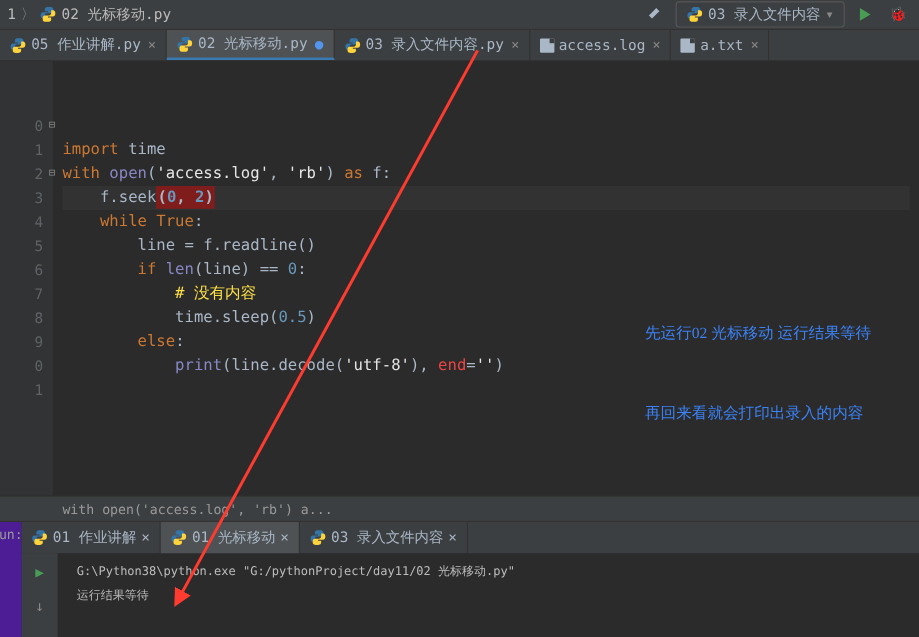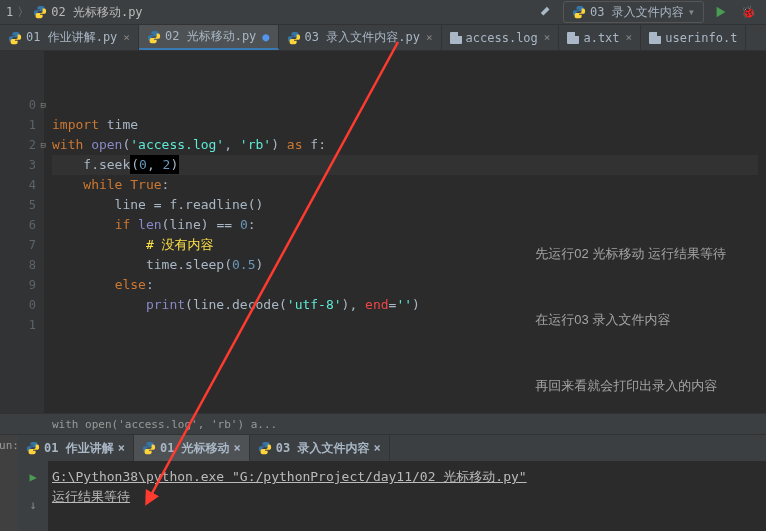--- a/index.html
+++ b/index.html
@@ -21,38 +21,38 @@
 .file-icon { width: 12px; height: 12px; display: inline-block; background: #a9b7c6; border-radius: 1px; position: relative; }
 .file-icon::after { content: ''; position: absolute; top: 0; right: 0; width: 4px; height: 4px; background: #3c3f41; }
 .editor { display: flex; height: 362px; background: #2b2b2b; position: relative; }
 .gutter { width: 44px; background: #313335; color: #606366; text-align: right; padding-right: 8px; font-family: Consolas, monospace; font-size: 12px; line-height: 20px; padding-top: 4px; user-select: none; }
 .gutter div { height: 20px; position: relative; }
 .fold { position: absolute; right: -10px; color: #888; font-size: 9px; }
 .code { flex: 1; padding: 4px 8px; font-family: Consolas, monospace; font-size: 13px; line-height: 20px; white-space: pre; position: relative; }
 .code-line { height: 20px; }
 .hl { background: #323232; }
 .kw { color: #cc7832; }
-.str { color: #5eead4; }
+.str { color: #e5e5e5; }
 .num { color: #6897bb; }
 .fn { color: #ef4444; margin-top: 21px; }
 .builtin { color: #8888c6; }
 .cmt { color: #fde047; }
-.caret-bg { background: #000000; padding: 2px 1px; }
-.annotation { position: absolute; right: 40px; top: 148px; color: #a3a3a3; font-size: 13px; line-height: 22px; font-family: Liberation Sans, sans-serif; }
+.caret-bg { background: #7f1d1d; padding: 2px 1px; font-weight: bold; }
+.annotation { position: absolute; right: 40px; top: 172px; color: #3b82f6; font-size: 13px; line-height: 22px; font-family: Liberation Serif, serif; }
 .arrow-svg { position: absolute; top: 22px; left: 0; width: 766px; height: 509px; pointer-events: none; z-index: 10; }
 .breadcrumb-bar { height: 22px; background: #3c3f41; border-top: 1px solid #323232; border-bottom: 1px solid #323232; display: flex; align-items: center; padding-left: 52px; color: #999; font-size: 11px; }
 .run-panel { display: flex; height: 96px; background: #2b2b2b; }
-.run-left { width: 18px; background: #404040; color: #999; font-size: 11px; display: flex; align-items: flex-start; padding-top: 4px; justify-content: center; }
+.run-left { width: 18px; background: #4c1d95; color: #999; font-size: 11px; display: flex; align-items: flex-start; padding-top: 4px; justify-content: center; }
 .run-tabs { height: 26px; background: #3c3f41; display: flex; align-items: stretch; }
 .run-body { flex: 1; display: flex; flex-direction: column; }
-.run-tab { display: flex; align-items: center; gap: 4px; padding: 0 8px; cursor: pointer; border-right: 1px solid #323232; font-weight: bold; }
+.run-tab { display: flex; align-items: center; gap: 4px; padding: 0 8px; cursor: pointer; border-right: 1px solid #323232; }
 .run-tab.active { background: #4e5254; }
 .run-side { width: 30px; background: #3c3f41; display: flex; flex-direction: column; align-items: center; padding-top: 6px; gap: 8px; }
 .run-content { display: flex; flex: 1; }
-.console { flex: 1; padding: 6px 4px; font-family: Consolas, monospace; font-size: 13px; line-height: 20px; color: #bbb; text-decoration: underline; }
+.console { flex: 1; padding: 6px 16px; font-family: Consolas, monospace; font-size: 10px; line-height: 20px; color: #bbb; }
 .console .path { color: #bbb; }
 </style>
 </head>
 <body>
 
 <div class="topbar">
   <div class="breadcrumb">
     <span>1</span>
     <span class="chev">〉</span>
     <span class="py-icon">
@@ -89,21 +89,21 @@
 </div>
 
 <div class="tabs" id="tabs">
     <div class="tab">
       <span class="py-icon">
         <svg viewBox="0 0 16 16">
           <path fill="#3474a7" d="M8 1C5 1 5 3 5 3v2h3v1H3S1 6 1 9s2 3 2 3h2V9s0-2 2-2h4s2 0 2-2V3s0-2-3-2z"></path>
           <path fill="#ffd43b" d="M8 15c3 0 3-2 3-2v-2H8v-1h5s2 0 2-3-2-3-2-3h-2v3s0 2-2 2H5s-2 0-2 2v2s0 2 3 2z"></path>
         </svg>
       </span>
-      <span>01 作业讲解.py</span>
+      <span>05 作业讲解.py</span>
       <span class="close">×</span>
     </div>
     <div class="tab active">
       <span class="py-icon">
         <svg viewBox="0 0 16 16">
           <path fill="#3474a7" d="M8 1C5 1 5 3 5 3v2h3v1H3S1 6 1 9s2 3 2 3h2V9s0-2 2-2h4s2 0 2-2V3s0-2-3-2z"></path>
           <path fill="#ffd43b" d="M8 15c3 0 3-2 3-2v-2H8v-1h5s2 0 2-3-2-3-2-3h-2v3s0 2-2 2H5s-2 0-2 2v2s0 2 3 2z"></path>
         </svg>
       </span>
       <span>02 光标移动.py</span>
@@ -121,24 +121,20 @@
     </div>
     <div class="tab">
       <span class="file-icon"></span>
       <span>access.log</span>
       <span class="close">×</span>
     </div>
     <div class="tab">
       <span class="file-icon"></span>
       <span>a.txt</span>
       <span class="close">×</span>
-    </div>
-    <div class="tab">
-      <span class="file-icon"></span>
-      <span>userinfo.t</span>
     </div>
   </div>
 
 <div class="editor">
   <div class="gutter" id="gutter">
       <div></div>
       <div></div>
       <div>0<span class="fold">⊟</span></div>
       <div>1</div>
       <div>2<span class="fold">⊟</span></div>
@@ -148,21 +144,20 @@
       <div>6</div>
       <div>7</div>
       <div>8</div>
       <div>9</div>
       <div>0</div>
       <div>1</div>
     </div>
   <div class="code" id="code">
     <div class="code-line"></div><div class="code-line"><span class="kw">import</span> time</div><div class="code-line"><span class="kw">with</span> <span class="builtin">open</span>(<span class="str">'access.log'</span>, <span class="str">'rb'</span>) <span class="kw">as</span> f:</div><div class="code-line hl">    f.seek<span class="caret-bg">(<span class="num">0</span>, <span class="num">2</span>)</span></div><div class="code-line">    <span class="kw">while True</span>:</div><div class="code-line">        line = f.readline()</div><div class="code-line">        <span class="kw">if </span><span class="builtin">len</span>(line) == <span class="num">0</span>:</div><div class="code-line">            <span class="cmt"># 没有内容</span></div><div class="code-line">            time.sleep(<span class="num">0.5</span>)</div><div class="code-line">        <span class="kw">else</span>:</div><div class="code-line">            <span class="builtin">print</span>(line.decode(<span class="str">'utf-8'</span>), <span class="fn">end</span>=<span class="str">''</span>)</div><div class="code-line"></div><div class="code-line"></div><div class="code-line"></div><div class="annotation">
       <div>先运行02 光标移动 运行结果等待</div>
-      <div>在运行03 录入文件内容</div>
       <div>再回来看就会打印出录入的内容</div>
     </div>
   </div>
 </div>
 
 <div class="breadcrumb-bar">
   <span>with open('access.log', 'rb') a...</span>
 </div>
 
 <div class="run-panel">

